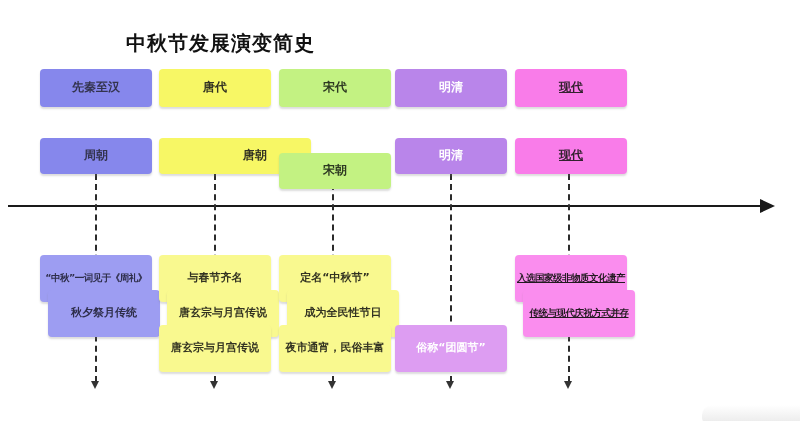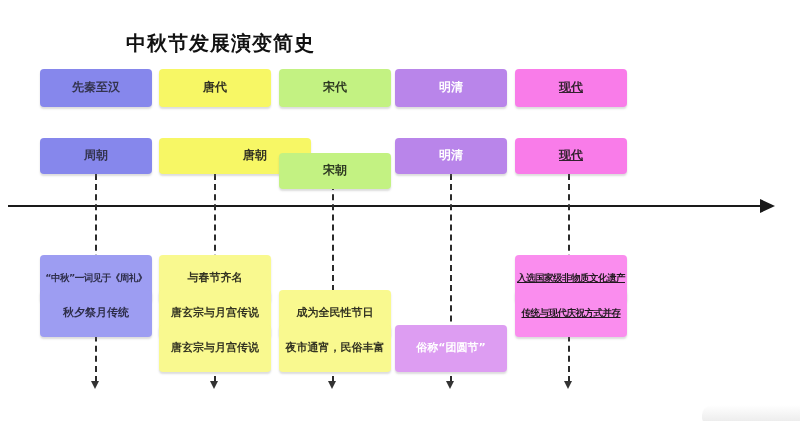--- a/index.html
+++ b/index.html
@@ -6,21 +6,21 @@
   .canvas{position:relative;width:800px;height:421px;background:#ffffff;overflow:hidden;
           font-family:"DejaVu Sans","Liberation Sans",sans-serif;}
   .title{position:absolute;left:126px;top:30px;font-size:20px;font-weight:bold;color:#111;letter-spacing:1px;}
   .box{position:absolute;width:112px;border-radius:4px;display:flex;align-items:center;justify-content:center;
        font-weight:bold;text-align:center;z-index:2;box-shadow:0 2px 2px rgba(130,130,130,0.28);line-height:1.1;}
   .hdr{font-size:12px;}
   .evt{font-size:11px;height:47px;}
   .small{font-size:9.5px;letter-spacing:-0.5px;}
   .r1{top:69px;height:38px;}
   .r2{top:138px;height:36px;}
-  .e1{top:255px;} .e2{top:290px;} .e3{top:325px;}
+  .e1{top:255px;} .e2{top:290px;margin-left:8px;} .e3{top:325px;}
   .c1{left:40px;} .c2{left:159px;} .c3{left:279px;} .c4{left:395px;} .c5{left:515px;text-decoration:underline;}
   .axis{position:absolute;left:8px;top:205px;width:754px;height:2px;background:#1a1a1a;z-index:1;}
   .axis-head{position:absolute;left:760px;top:199px;width:0;height:0;z-index:1;
              border-left:15px solid #1a1a1a;border-top:7px solid transparent;border-bottom:7px solid transparent;}
   .drop{position:absolute;top:174px;height:208px;width:0;border-left:2px dashed #2b2b2b;z-index:1;}
   .drop-head{position:absolute;top:381px;width:0;height:0;z-index:1;
              border-left:4px solid transparent;border-right:4px solid transparent;border-top:8px solid #333;}
   .d1{left:95px;} .d2{left:214px;} .d3{left:332px;} .d4{left:450px;} .d5{left:568px;}
   .dh1{left:91px;} .dh2{left:210px;} .dh3{left:328px;} .dh4{left:446px;} .dh5{left:564px;}
   .corner{position:absolute;right:-12px;bottom:-6px;width:110px;height:22px;border-radius:10px;
@@ -59,20 +59,21 @@
   <div class="drop-head dh4"></div>
   <div class="drop-head dh5"></div>
 
   <div class="box evt small e1 c1" style="background-color: rgb(157, 157, 242); color: rgb(46, 46, 74);">“中秋”一词见于《周礼》</div>
   <div class="box evt e2 c1" style="background-color: rgb(157, 157, 242); color: rgb(46, 46, 74);">秋夕祭月传统</div>
 
   <div class="box evt e1 c2" style="background-color: rgb(249, 249, 143); color: rgb(51, 51, 34);">与春节齐名</div>
   <div class="box evt e2 c2" style="background-color: rgb(249, 249, 143); color: rgb(51, 51, 34);">唐玄宗与月宫传说</div>
   <div class="box evt e3 c2" style="background-color: rgb(249, 249, 143); color: rgb(51, 51, 34);">唐玄宗与月宫传说</div>
 
+  <div class="box evt e1 c3" style="background-color: rgb(249, 249, 143); color: rgb(51, 51, 34);">定名“中秋节”</div>
   <div class="box evt e2 c3" style="background-color: rgb(249, 249, 143); color: rgb(51, 51, 34);">成为全民性节日</div>
   <div class="box evt e3 c3" style="background-color: rgb(249, 249, 143); color: rgb(51, 51, 34);">夜市通宵，民俗丰富</div>
 
   <div class="box evt e3 c4" style="background-color: rgb(221, 157, 242); color: rgb(255, 255, 255);">俗称“团圆节”</div>
 
   <div class="box evt small e1 c5" style="background-color: rgb(250, 141, 238); color: rgb(34, 26, 32);">入选国家级非物质文化遗产</div>
   <div class="box evt small e2 c5" style="background-color: rgb(250, 141, 238); color: rgb(34, 26, 32);">传统与现代庆祝方式并存</div>
 
   <div class="corner"></div>
 </div>

